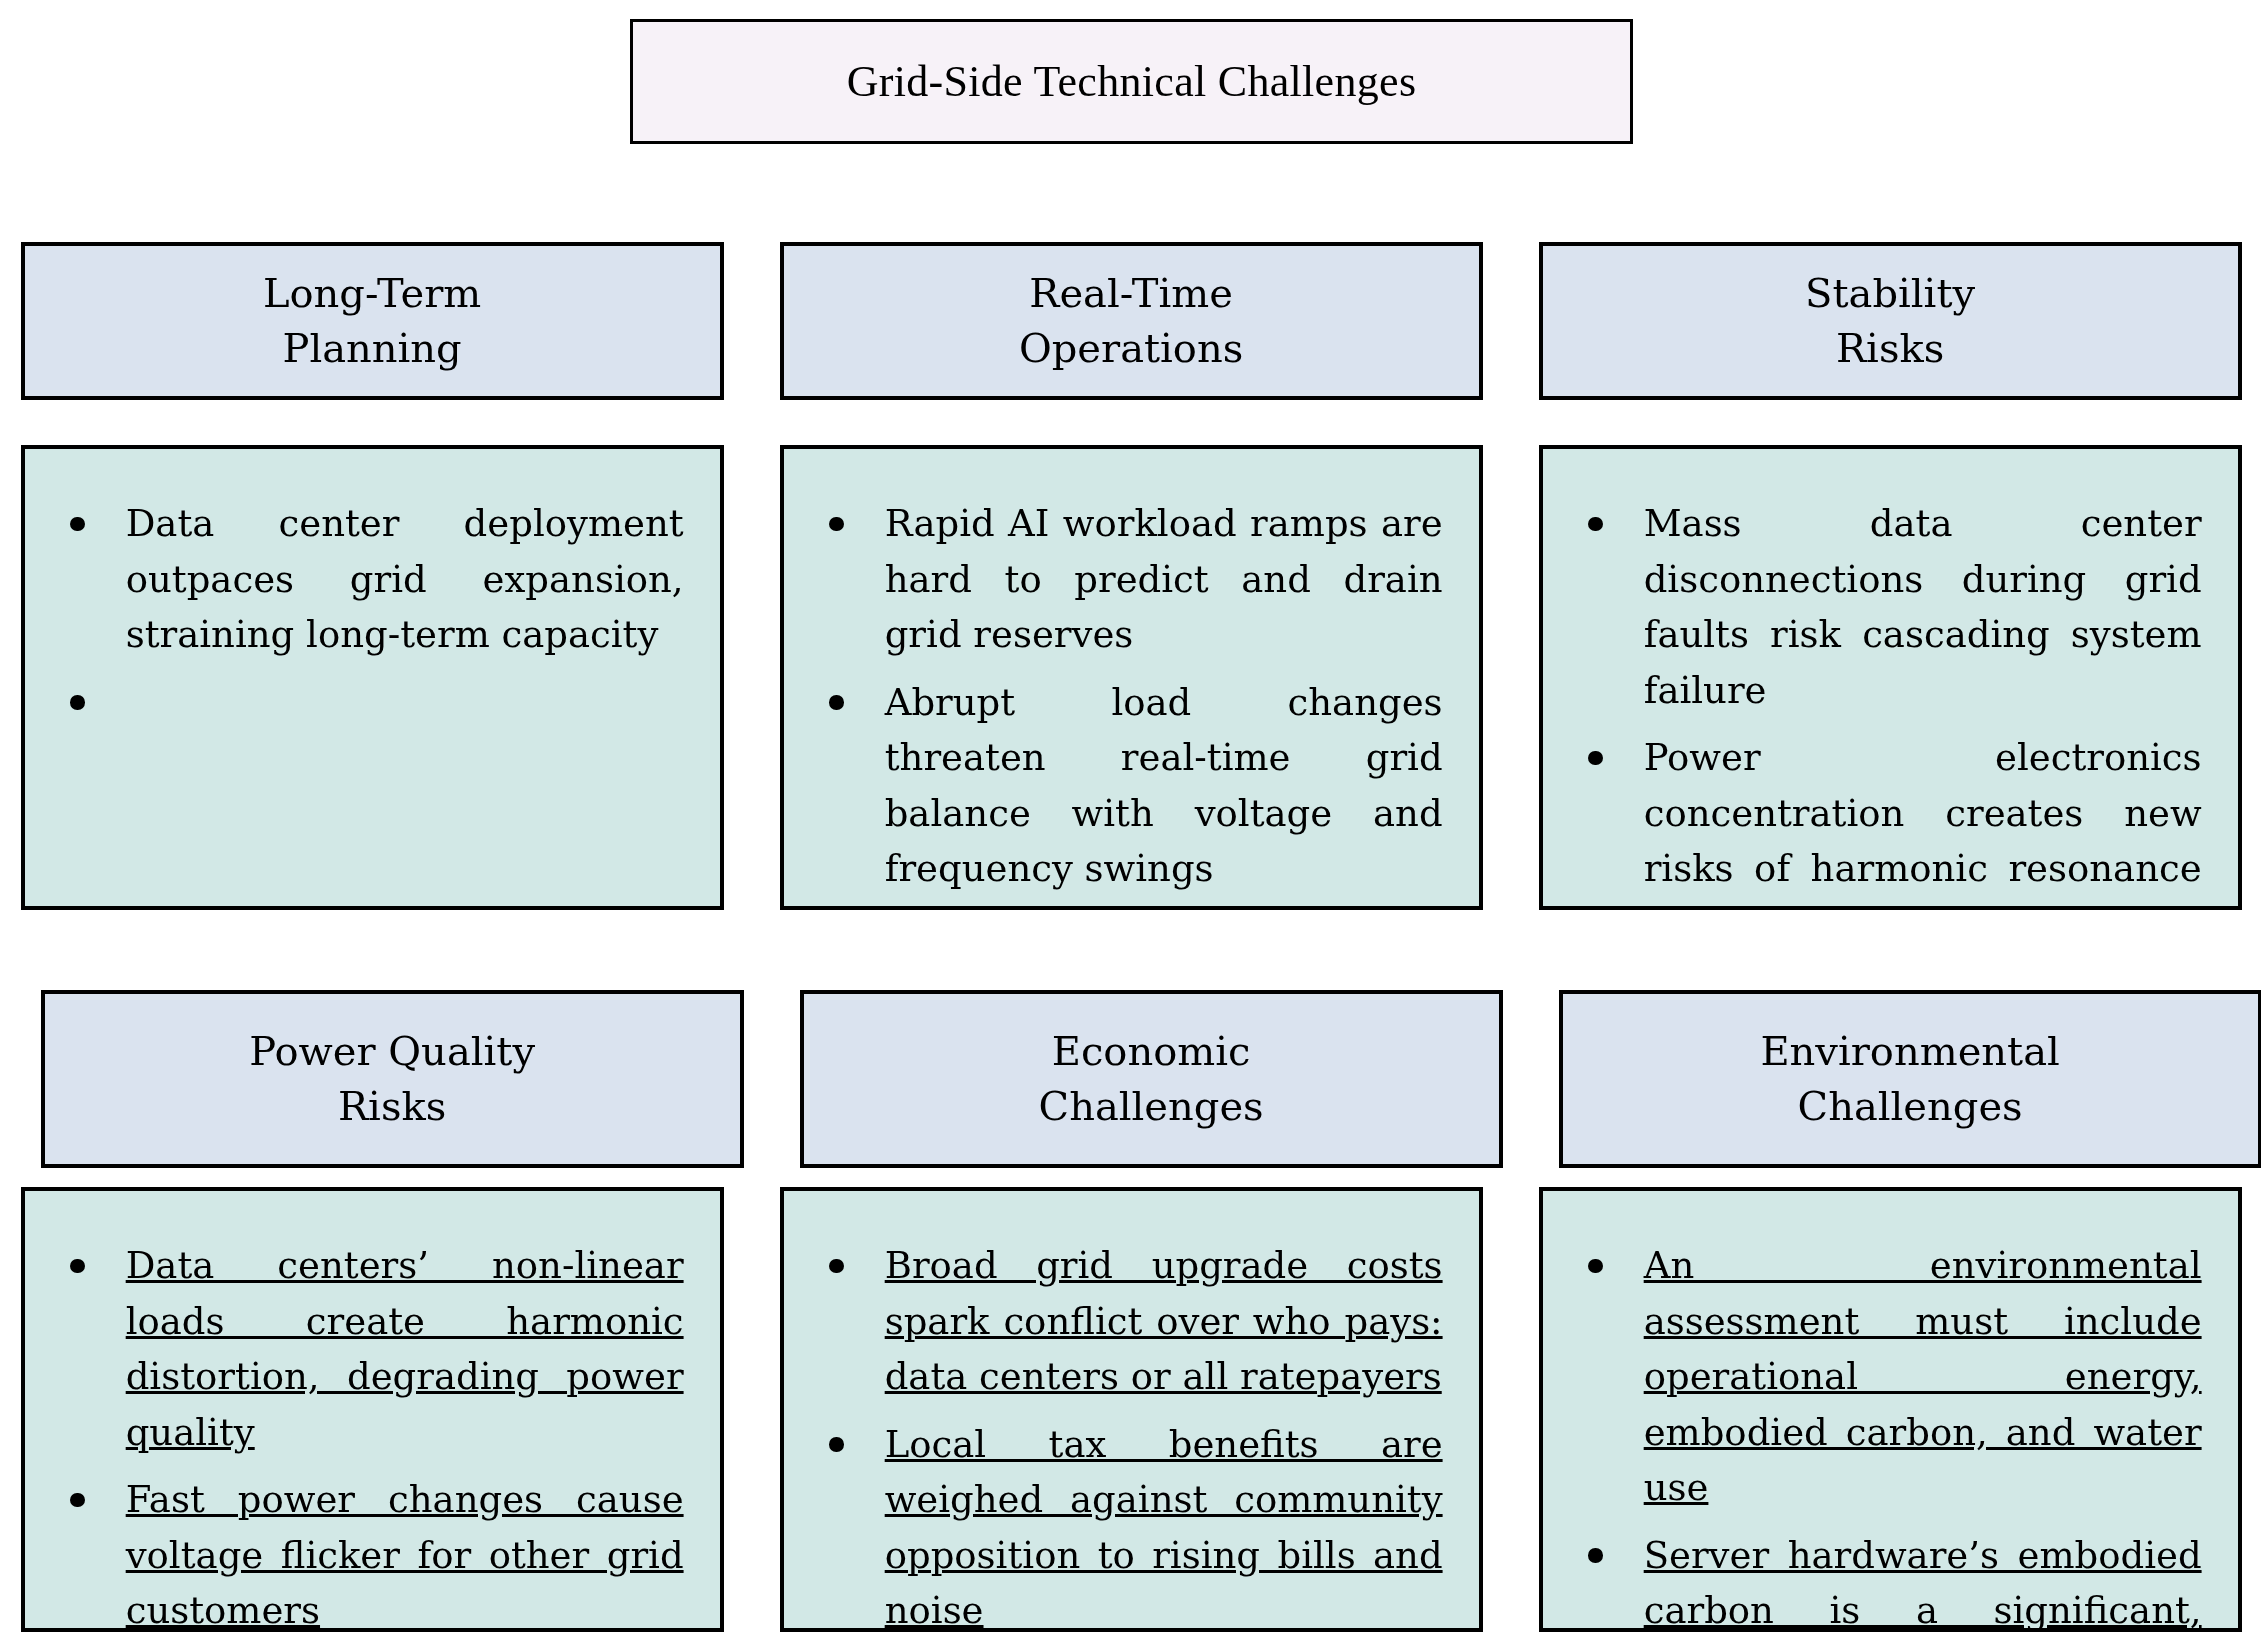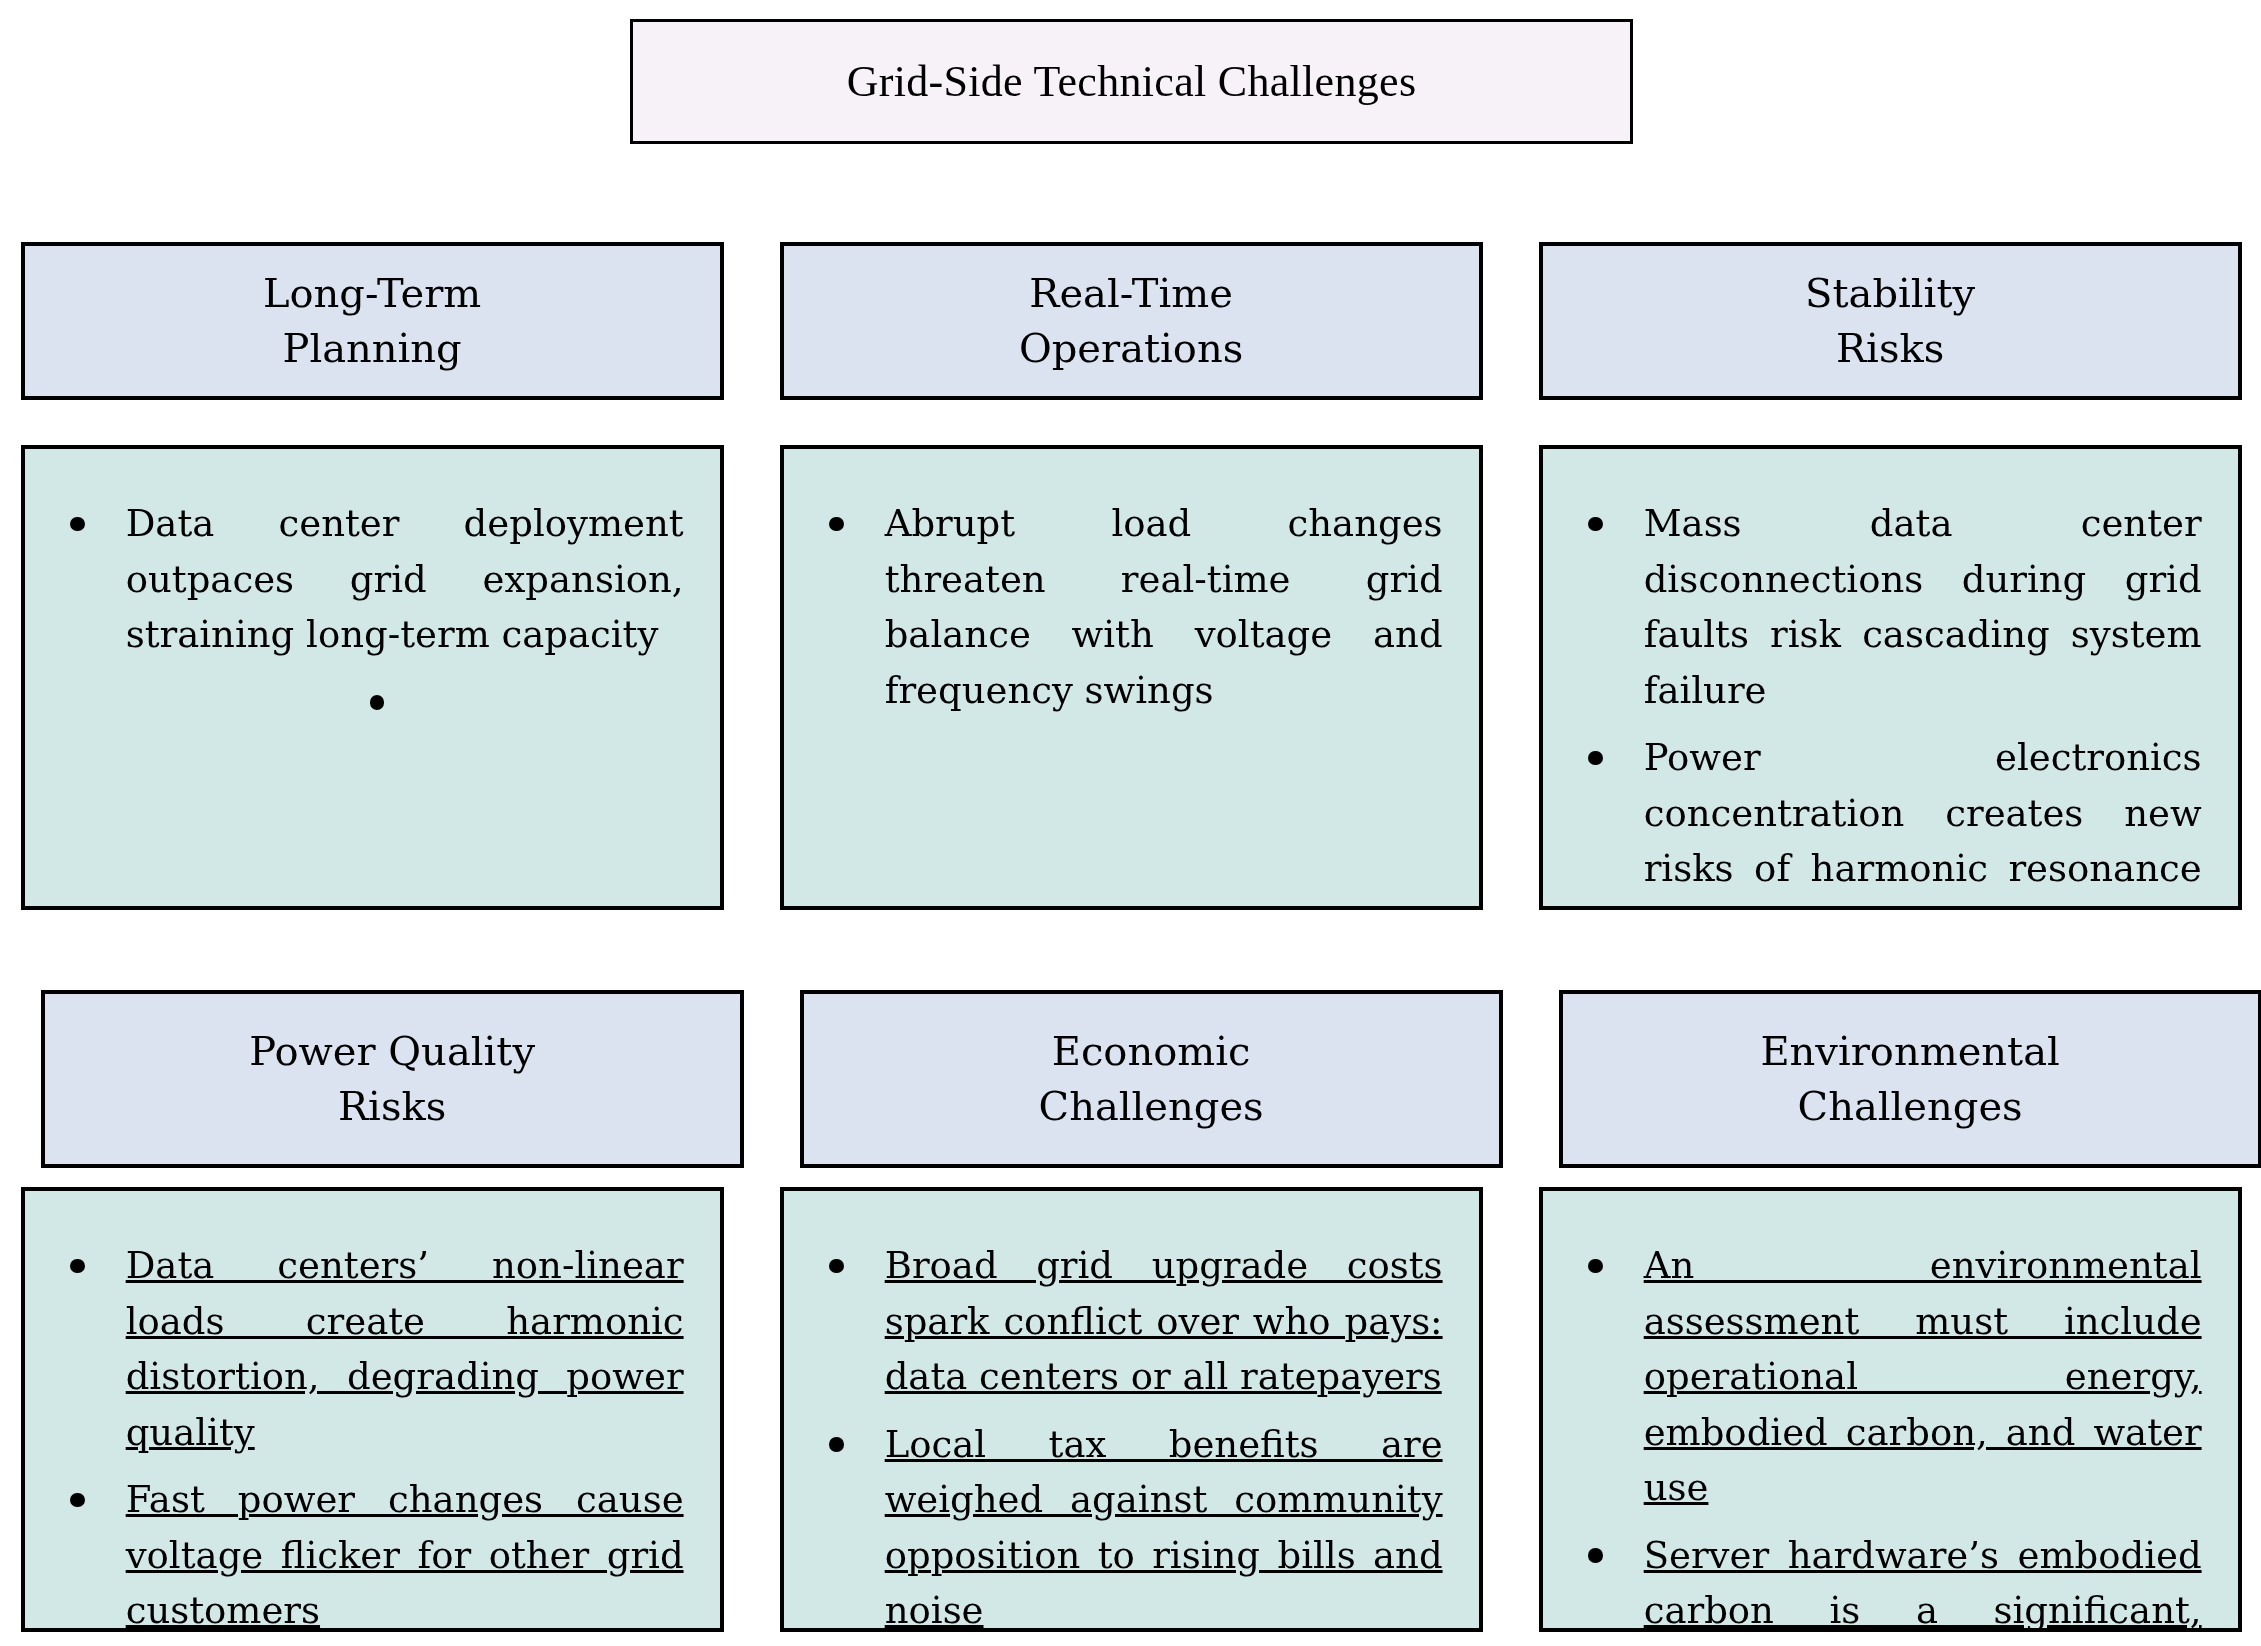--- a/index.html
+++ b/index.html
@@ -61,21 +61,21 @@
 
   .body-box {
     background: var(--body-bg);
     border: 4.1px solid var(--border);
     padding: 47px 36px 13.8px 36px;
     font-size: 37px;
     line-height: 1.5;
     overflow: hidden;
   }
 
-  .bullet-item { display: flex; margin-bottom: 12.4px; justify-content: center; }
+  .bullet-item { display: flex; margin-bottom: 12.4px; }
   .bullet-dot {
     flex: 0 0 14.5px;
     width: 14.5px; height: 14.5px;
     border-radius: 50%;
     background: var(--text);
     margin: 20.6px 0 0 9.6px;
   }
   .bullet-text {
     flex: 1;
     margin-left: 41px;
@@ -108,20 +108,24 @@
   <div class="body-box">
     <div class="bullet-item">
       <span class="bullet-dot"></span>
       <span class="bullet-text">Data center deployment outpaces grid expansion, straining long-term capacity</span>
     </div>
     <div class="bullet-item">
       <span class="bullet-dot"></span>
     </div>
   </div>
   <div class="body-box">
+    <div class="bullet-item">
+      <span class="bullet-dot"></span>
+      <span class="bullet-text">Rapid AI workload ramps are hard to predict and drain grid reserves</span>
+    </div>
     <div class="bullet-item">
       <span class="bullet-dot"></span>
       <span class="bullet-text">Abrupt load changes threaten real-time grid balance with voltage and frequency swings</span>
     </div>
   </div>
   <div class="body-box">
     <div class="bullet-item">
       <span class="bullet-dot"></span>
       <span class="bullet-text">Mass data center disconnections during grid faults risk cascading system failure</span>
     </div>

